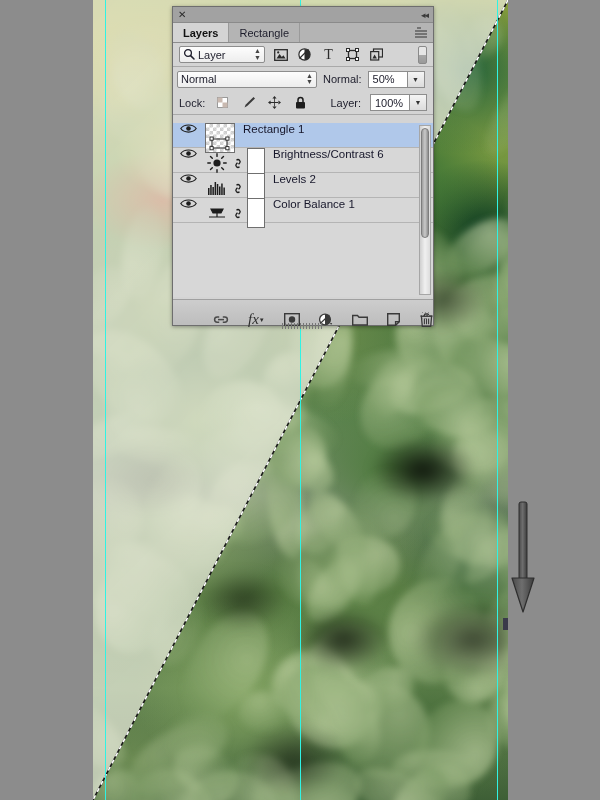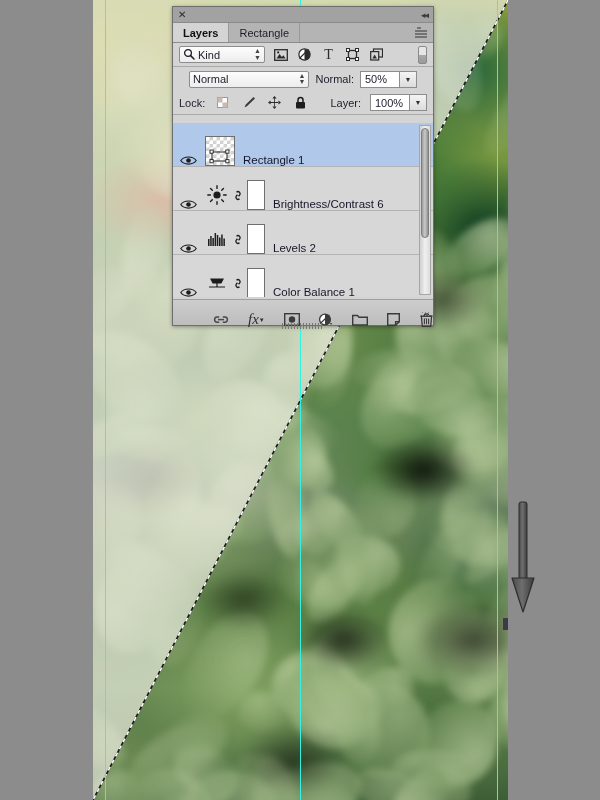--- a/index.html
+++ b/index.html
@@ -138,41 +138,41 @@
   }
   #kindCombo { width:86px; justify-content:space-between; }
   #kindCombo .lbl { display:flex; align-items:center; gap:3px; }
   .stepper { font-size:7px; line-height:.9; color:#444; display:flex; flex-direction:column; }
 
   .ficon { width:17px; height:17px; display:flex; align-items:center; justify-content:center; color:#2b2b2b; }
   #filterToggle { width:9px; height:18px; margin-left:auto;
     background:linear-gradient(#e6e6e6 0%, #e6e6e6 50%, #a8a8a8 50%, #9a9a9a 100%);
     border:1px solid #8a8a8a; border-radius:2px; }
 
-  #blendRow { height:24px; display:flex; align-items:center; gap:6px; padding:0 16px; background:#d4d4d4; }
+  #blendRow { height:24px; display:flex; align-items:center; gap:6px; padding:0 4px; background:#d4d4d4; }
   #blendCombo { width:140px; justify-content:space-between; }
   .numfield {
     height:17px; width:40px; background:#fff; border:1px solid #8d8d8d;
     display:flex; align-items:center; padding-left:4px; font-size:11px;
   }
   .arrowbtn {
     height:17px; width:17px; background:linear-gradient(#f4f4f4,#dcdcdc);
     border:1px solid #8d8d8d; border-left:none;
     display:flex; align-items:center; justify-content:center; font-size:7px; color:#333;
   }
   .fieldgrp { display:flex; }
 
   #lockRow { height:24px; display:flex; align-items:center; gap:9px; padding:0 6px; background:#d4d4d4;
              border-bottom:1px solid #a9a9a9; }
   #lockRow .lbl { font-size:11px; }
 
   
   #layerList { position:absolute; left:0; top:116px; right:0; bottom:28px; overflow:hidden; background:#d7d7d7; }
   .layerRow {
-    height:44px; display:flex; align-items:flex-end;
+    height:25px; display:flex; align-items:flex-start;
     border-bottom:1px solid #b4b4b4; background:#d7d7d7;
   }
   .layerRow.selected { background:#b0c8ea; }
   .eye { width:30px; display:flex; align-items:center; justify-content:center; }
   .thumbs { display:flex; align-items:center; gap:3px; padding-left:2px; }
   .thumb { width:30px; height:30px; border:1px solid #6f6f6f; background:#fff; }
   .linkIcon { width:12px; display:flex; align-items:center; justify-content:center; }
   .layerName { padding-left:8px; font-size:11.5px; color:#16162a; white-space:nowrap; }
 
   #vscroll { position:absolute; right:2px; top:118px; width:12px; bottom:30px;
@@ -398,21 +398,21 @@
 
   <div id="filterRow">
     <div class="combo" id="kindCombo">
       <span class="lbl">
         <span>
           <svg width="12" height="12" viewBox="0 0 12 12" xmlns="http://www.w3.org/2000/svg">
             <circle cx="5" cy="5" r="3.4" fill="none" stroke="#1d1d2b" stroke-width="1.3"></circle>
             <path d="M7.6 7.6 L11 11" stroke="#1d1d2b" stroke-width="1.5" stroke-linecap="round"></path>
           </svg>
         </span>
-        <span>Kind</span>
+        <span>Layer</span>
       </span>
       <span class="stepper">▲<span>▼</span></span>
     </div>
 
     <span class="ficon">
       <svg width="14" height="12" viewBox="0 0 14 12" xmlns="http://www.w3.org/2000/svg">
         <rect x=".7" y=".7" width="12.6" height="10.6" fill="none" stroke="#2b2b2b" stroke-width="1.3"></rect>
         <path d="M2.5 9.5 L5.5 5 L7.8 8 L9.4 6.2 L11.6 9.5 Z" fill="#2b2b2b"></path>
         <circle cx="4.2" cy="3.4" r="1.1" fill="#2b2b2b"></circle>
       </svg>

